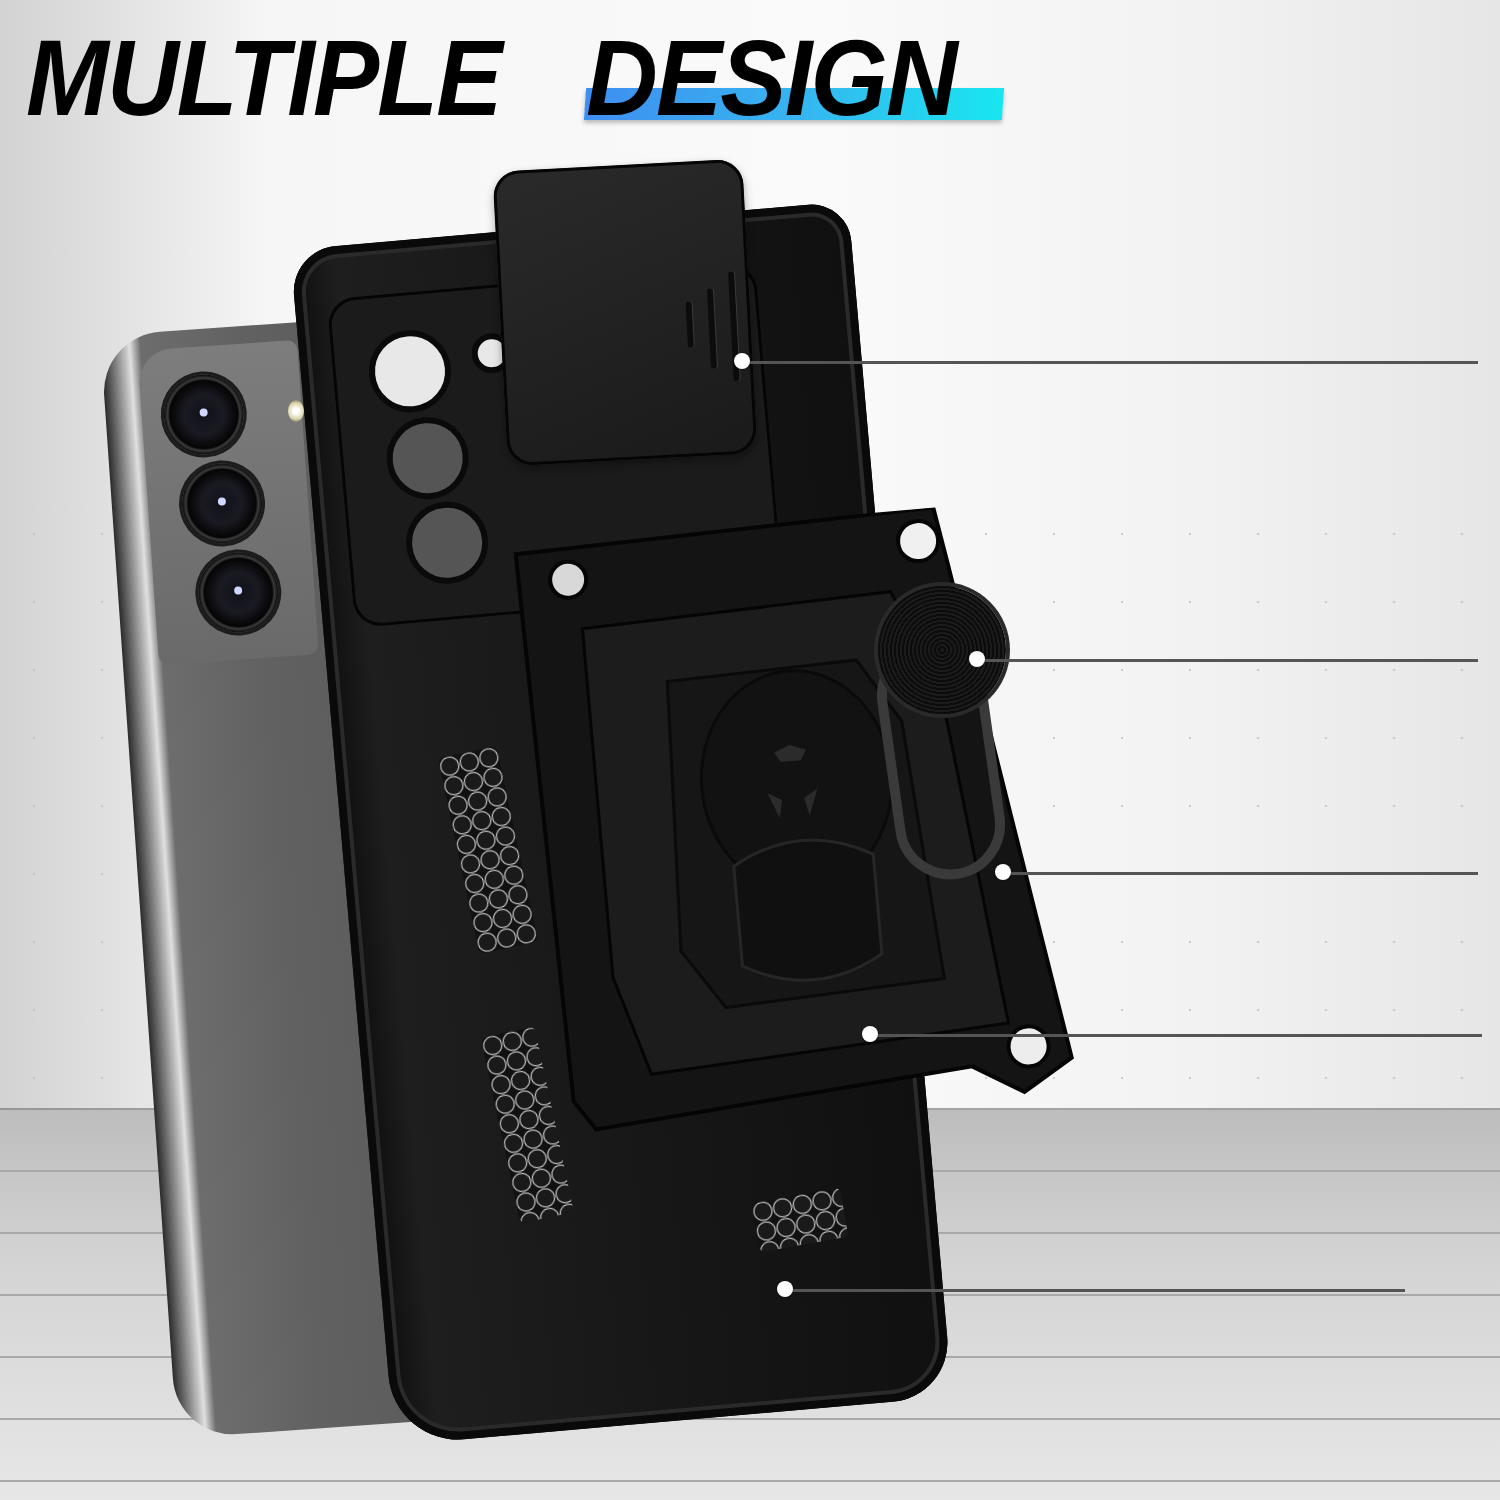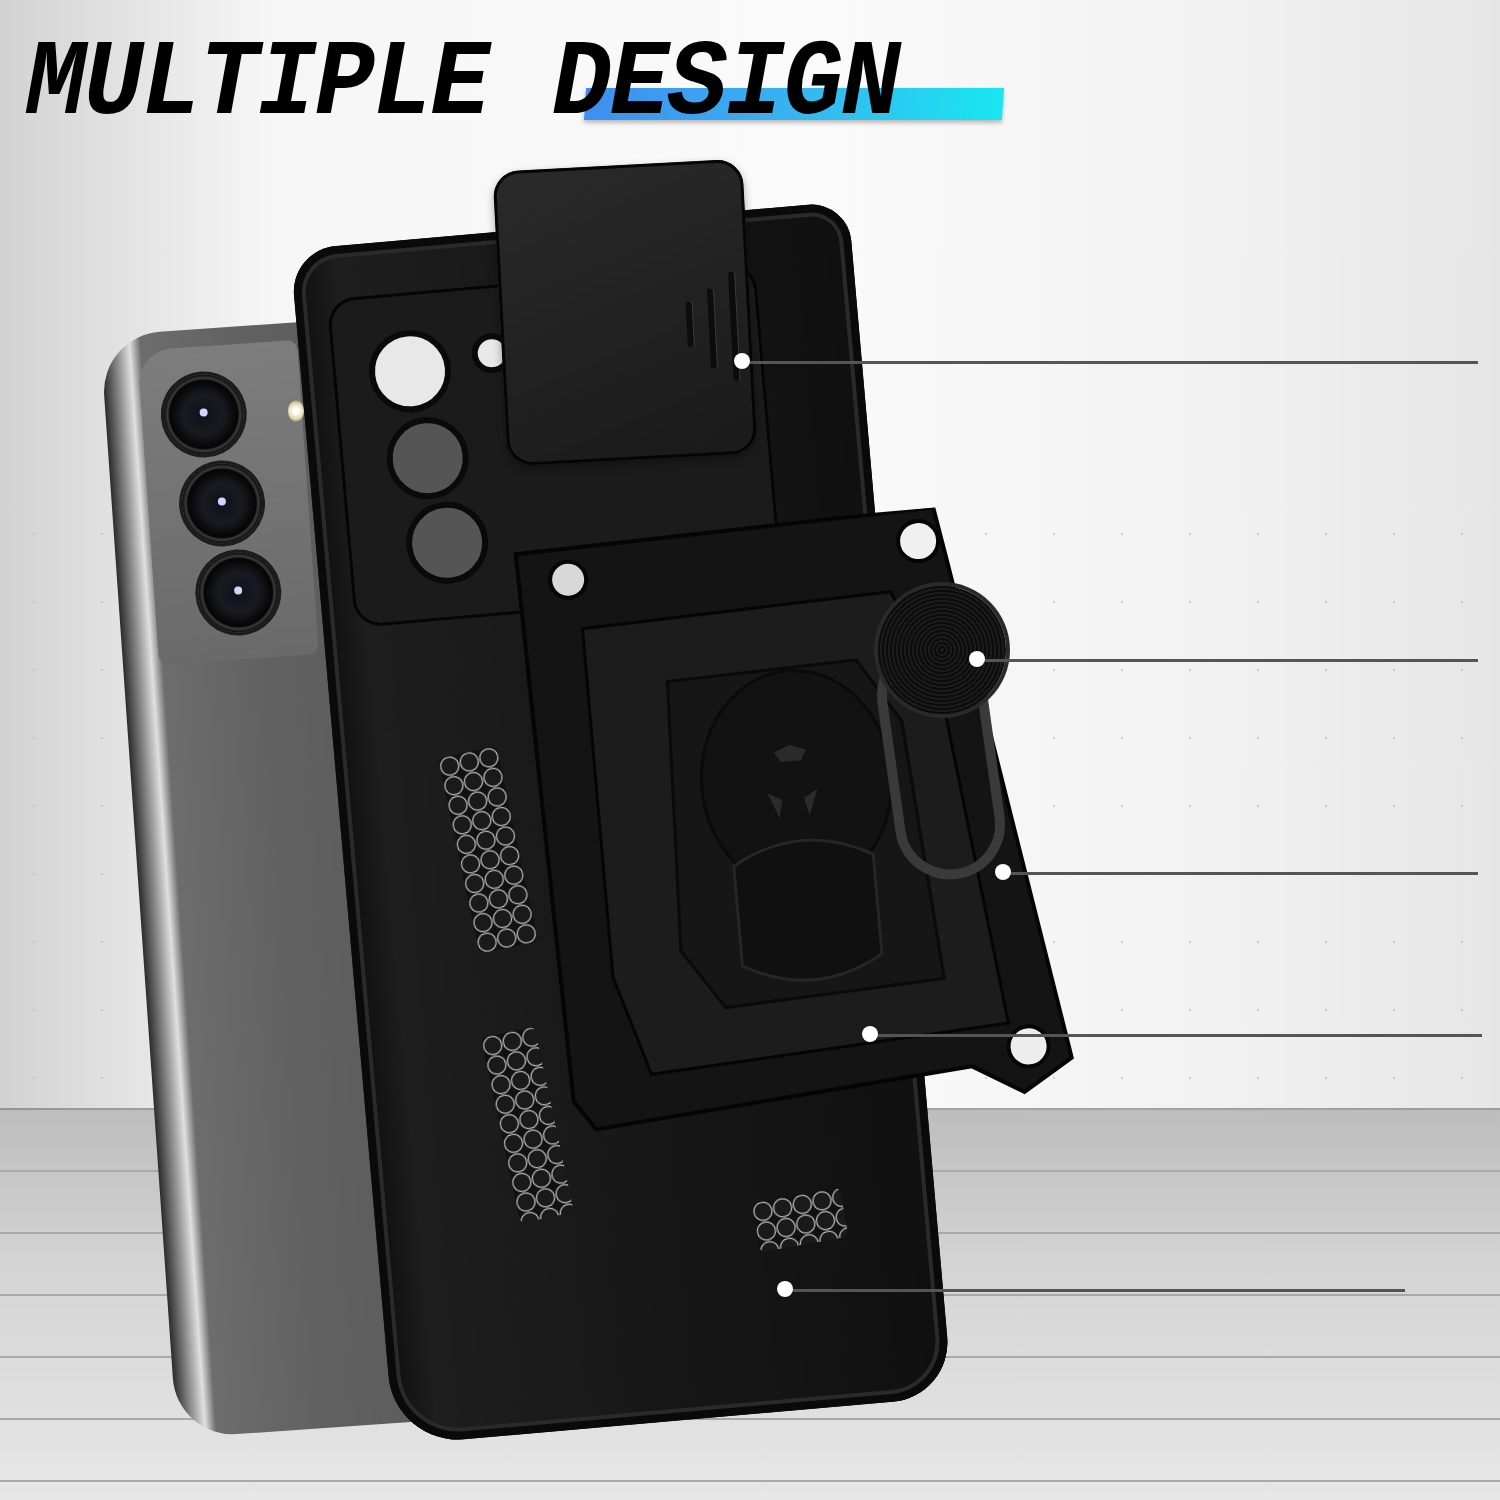--- a/index.html
+++ b/index.html
@@ -15,21 +15,21 @@
     .wall-dots { position: absolute; left: 0; top: 500px; width: 1500px; height: 600px;
       background-image: radial-gradient(circle, #bdbdbd 1.3px, transparent 1.6px);
       background-size: 68px 68px; opacity: .7; }
     .floor { position: absolute; left: 0; top: 1110px; width: 1500px; height: 390px;
       background:
         repeating-linear-gradient(180deg, transparent 0 60px, #a9a9a9 60px 62px),
         linear-gradient(180deg, #bdbdbd 0%, #d4d4d4 40%, #e7e7e7 100%); }
     .floor-seam { position: absolute; left: 0; top: 1108px; width: 1500px; height: 3px; background: #6d6d6d; opacity: .6; }
 
     
-    .title { position: absolute; left: 26px; top: 18px; height: 120px; display: flex; align-items: flex-end; gap: 24px; font-family: Liberation Mono, monospace; }
+    .title { position: absolute; left: 26px; top: 18px; height: 120px; display: flex; align-items: center; gap: 44px; }
     .title-word { font-size: 108px; font-weight: 700; font-style: italic; color: #000; letter-spacing: -2px;
       transform: scaleX(.92); transform-origin: left center; line-height: 1; }
     .title-highlight { position: absolute; left: 585px; top: 88px; width: 418px; height: 32px;
       background: linear-gradient(90deg, #3f8ef0 0%, #37b4f0 50%, #19e6f0 100%); transform: skewX(-4deg);
       box-shadow: 0 3px 4px rgba(0,0,0,.25); }
 
     
     .phone { position: absolute; left: 100px; top: 336px; width: 360px; height: 1105px;
       background: linear-gradient(90deg, #2b2b2b 0%, #9b9b9b 5%, #e0e0e0 8%, #6d6d6d 11%, #616161 40%, #575757 100%);
       border-radius: 60px 40px 30px 60px; transform: rotate(-4deg); transform-origin: top left; }

